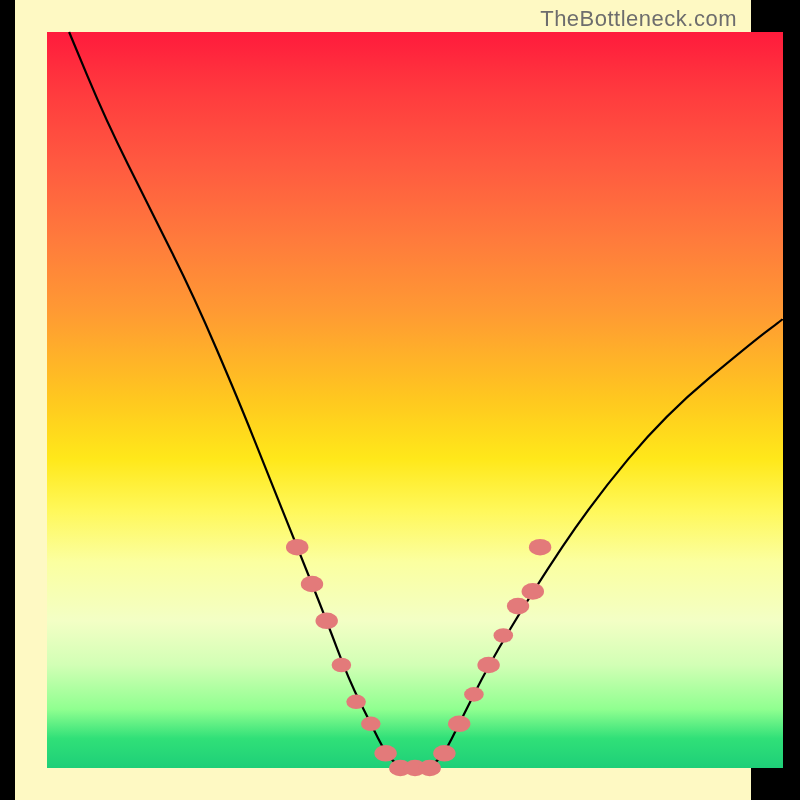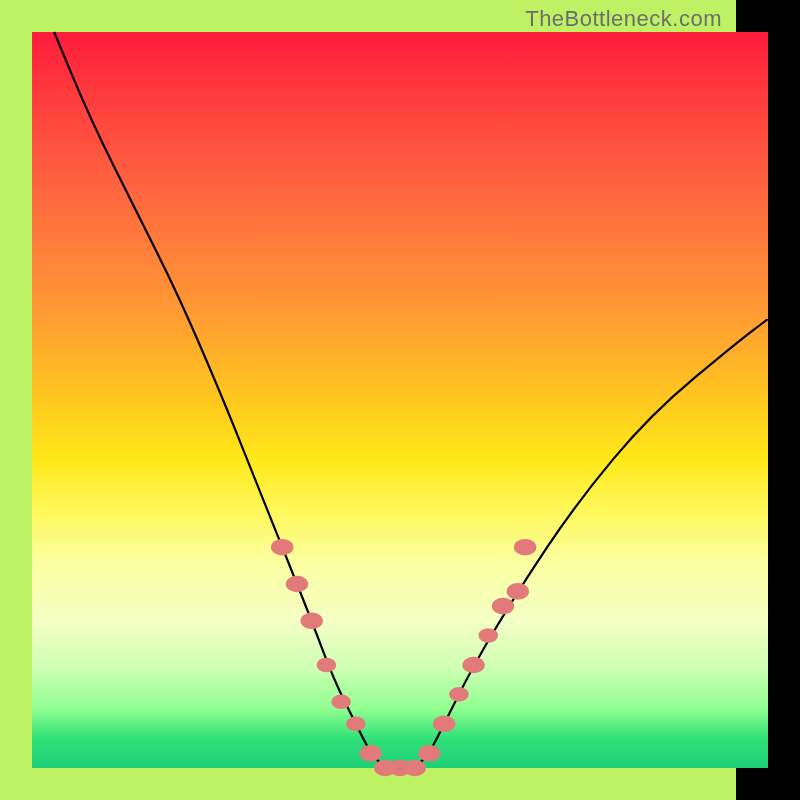--- a/index.html
+++ b/index.html
@@ -6,25 +6,25 @@
     margin: 0;
     padding: 0;
     width: 800px;
     height: 800px;
     background: #000;
     font-family: Arial, Helvetica, sans-serif;
     overflow: hidden;
   }
   .frame {
     position: absolute;
-    left: 0;
+    left: 15px;
     top: 0;
     width: 736px;
     height: 800px;
-    background: #bef264;
+    background: #fef9c3;
   }
   .plot {
     position: absolute;
     left: 32px;
     top: 32px;
     width: 736px;
     height: 736px;
     
     background: linear-gradient(
       to bottom,

